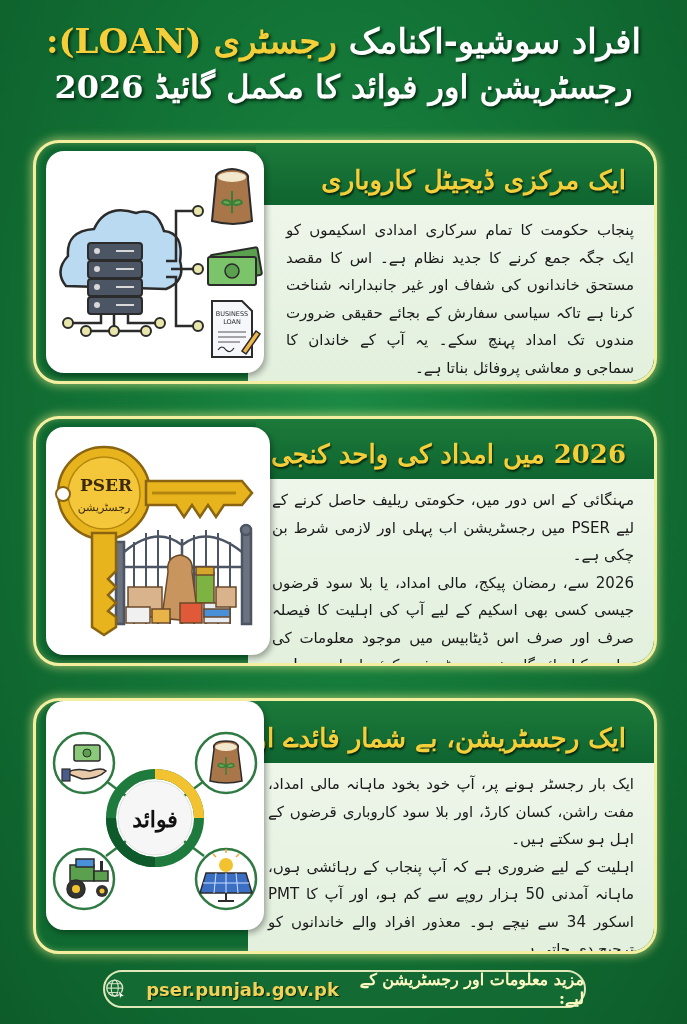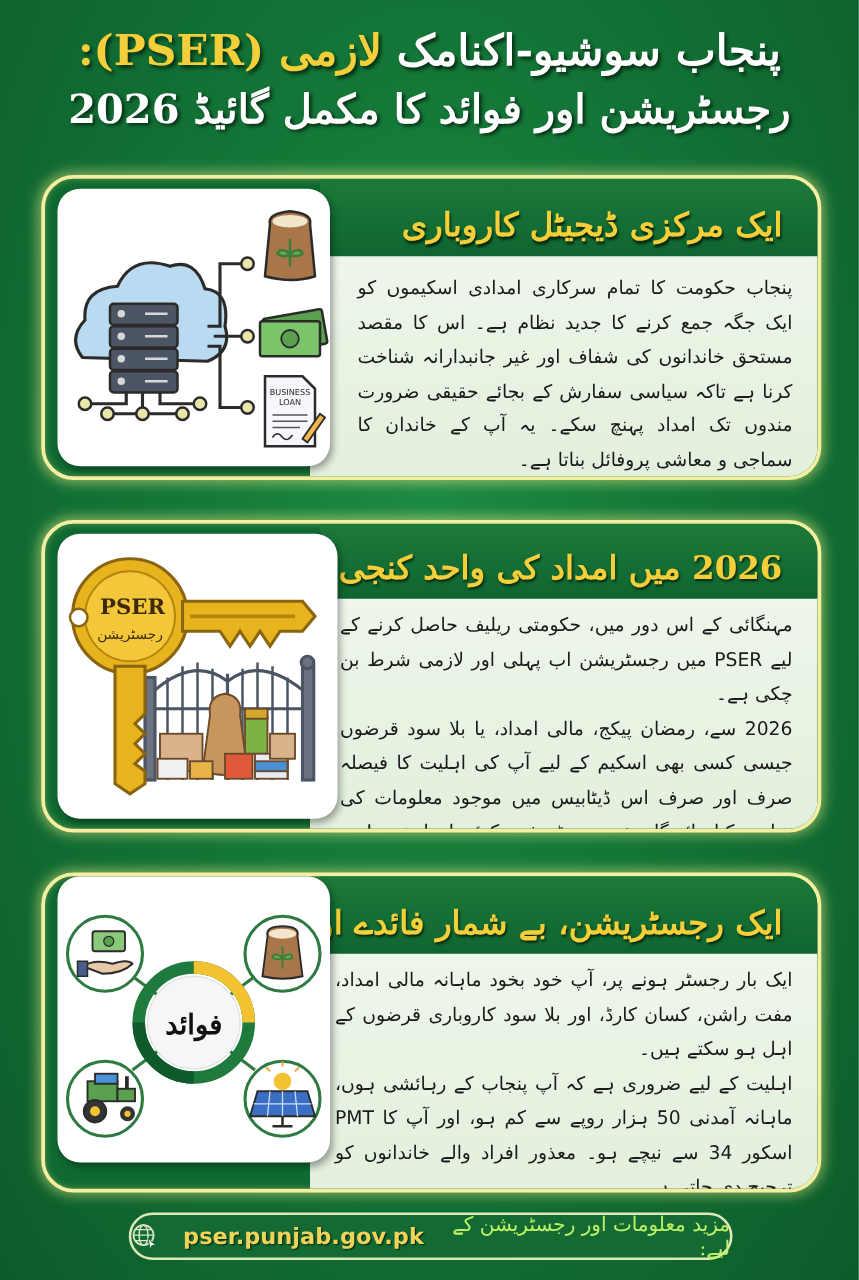--- a/index.html
+++ b/index.html
@@ -65,31 +65,31 @@
       background: #136a33;
       display: flex; align-items: center; justify-content: center; gap: 20px;
       direction: ltr;
     }
     .footer .globe { width: 24px; height: 24px; }
     .footer .url {
       font-family: "DejaVu Sans", sans-serif; font-weight: bold; font-size: 18px;
       color: #f2d35a; text-shadow: 1px 1px 1px #05260f;
     }
     .footer .label {
-      font-size: 16px; color: #bef264; direction: rtl; font-weight: normal;
+      font-size: 16px; color: #fef9c3; direction: rtl; font-weight: bold;
     }
   </style>
 </head>
 <body>
 
 <div class="header">
   <div class="title-line1">
-    <span>پنجاب</span>
+    <span>افراد</span>
     <span>سوشیو-اکنامک</span>
-    <span class="gold">لازمی (PSER):</span>
+    <span class="gold">رجسٹری (LOAN):</span>
   </div>
   <div class="title-line2">رجسٹریشن اور فوائد کا مکمل گائیڈ 2026</div>
 </div>
 
 <div class="card" style="top:140px; height:244px;">
   <div class="heading-band" style="height:62px;"></div>
   <div class="text-panel" style="left:212px; top:62px;"></div>
   <div class="card-heading" style="top:22px;">ایک مرکزی ڈیجیٹل کاروباری</div>
   <div class="card-body" style="right:20px; left:250px; top:74px;">پنجاب حکومت کا تمام سرکاری امدادی اسکیموں کو ایک جگہ جمع کرنے کا جدید نظام ہے۔ اس کا مقصد مستحق خاندانوں کی شفاف اور غیر جانبدارانہ شناخت کرنا ہے تاکہ سیاسی سفارش کے بجائے حقیقی ضرورت مندوں تک امداد پہنچ سکے۔ یہ آپ کے خاندان کا سماجی و معاشی پروفائل بناتا ہے۔</div>
   <div class="card-image" style="top:8px; width:218px; height:222px;">

